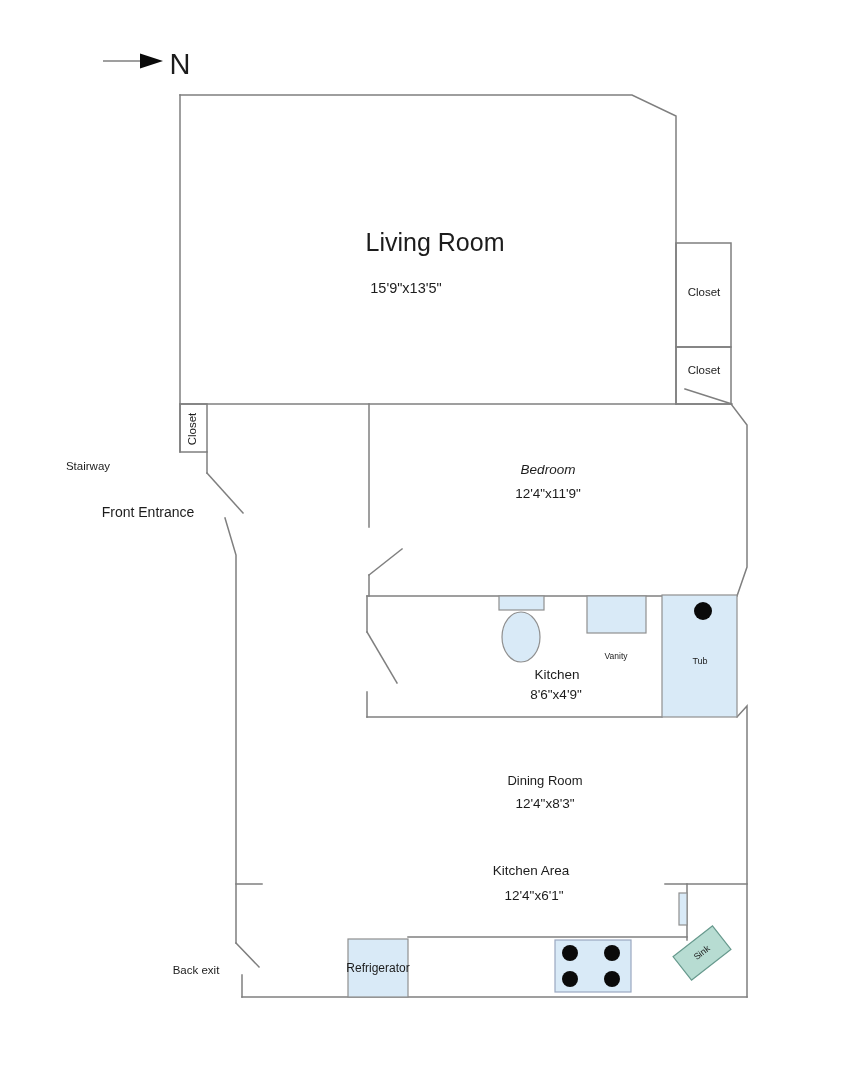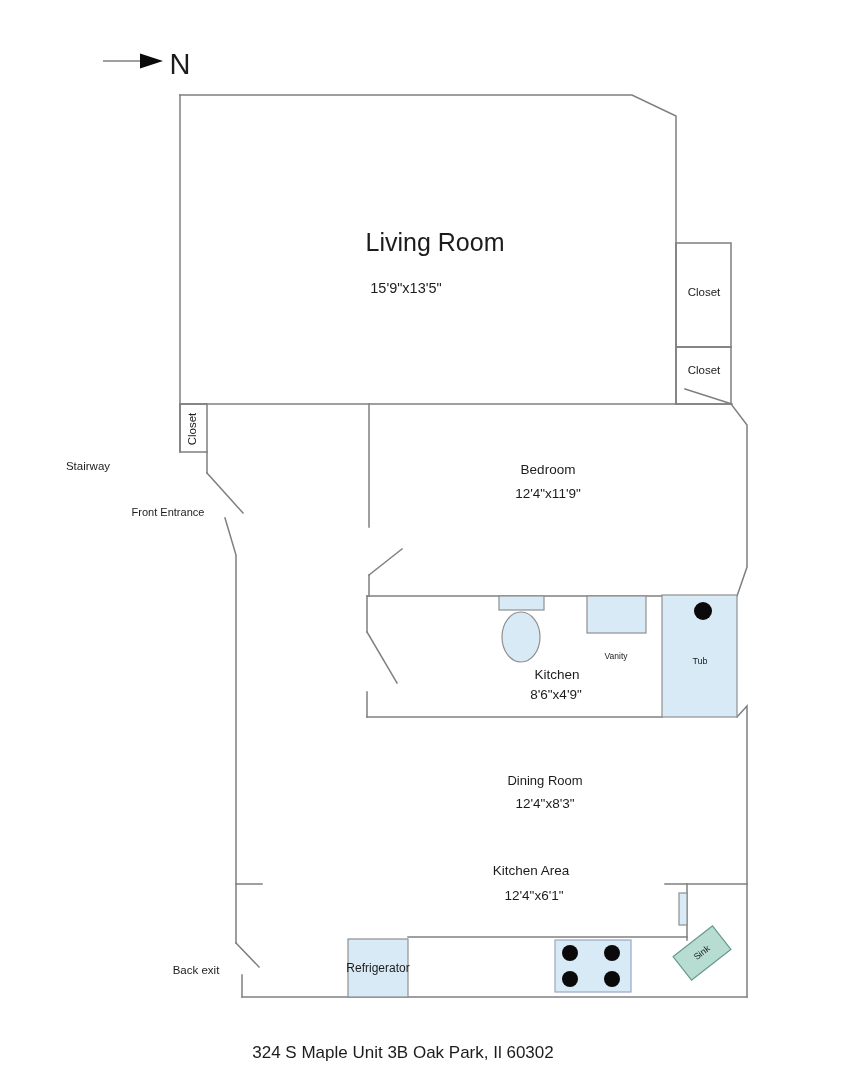--- a/index.html
+++ b/index.html
@@ -106,37 +106,36 @@
   <div class="lbl" style="left:180px;top:64px;font-size:29px;">N</div>
 
   <div class="lbl" style="left:407px;top:242px;font-size:25px;margin-left:28px;">Living Room</div>
   <div class="lbl" style="left:406px;top:288px;font-size:14.5px;">15'9"x13'5"</div>
 
   <div class="lbl" style="left:704px;top:293px;font-size:11.5px;">Closet</div>
   <div class="lbl" style="left:704px;top:371px;font-size:11.5px;">Closet</div>
   <div class="lbl rot-left" style="left:193px;top:429px;font-size:11.5px;">Closet</div>
 
   <div class="lbl" style="left:88px;top:467px;font-size:11.5px;">Stairway</div>
-  <div class="lbl" style="left:168px;top:512px;font-size:11px;">Front Entrance</div>
+  <div class="lbl" style="left:148px;top:512px;font-size:14px;">Front Entrance</div>
 
-  <div class="lbl" style="left:548px;top:470px;font-size:13.5px;">Bedroom</div>
+  <div class="lbl" style="left:548px;top:470px;font-size:13.5px;font-style:italic;">Bedroom</div>
   <div class="lbl" style="left:548px;top:494px;font-size:13.5px;">12'4"x11'9"</div>
 
   <div class="lbl" style="left:557px;top:675px;font-size:13.5px;">Kitchen</div>
   <div class="lbl" style="left:556px;top:695px;font-size:13.5px;">8'6"x4'9"</div>
 
   <div class="lbl" style="left:616px;top:616px;font-size:8.5px;margin-top:40px;">Vanity</div>
   <div class="lbl" style="left:700px;top:661px;font-size:9px;">Tub</div>
 
   <div class="lbl" style="left:545px;top:780px;font-size:13px;">Dining Room</div>
   <div class="lbl" style="left:545px;top:804px;font-size:13.5px;">12'4"x8'3"</div>
 
   <div class="lbl" style="left:531px;top:871px;font-size:13.5px;">Kitchen Area</div>
   <div class="lbl" style="left:534px;top:896px;font-size:13.5px;">12'4"x6'1"</div>
 
   <div class="lbl" style="left:196px;top:971px;font-size:11.5px;">Back exit</div>
 
   <div class="lbl" style="left:378px;top:968px;font-size:12px;">Refrigerator</div>
   <div class="lbl rot-sink" style="left:702px;top:953px;font-size:9px;">Sink</div>
 
-  <div class="lbl" style="left:403px;top:1052px;font-size:17px;">324 S Maple Unit 3B Oak Park, Il 60302</div>
 
 </div>
 
 </body></html>

